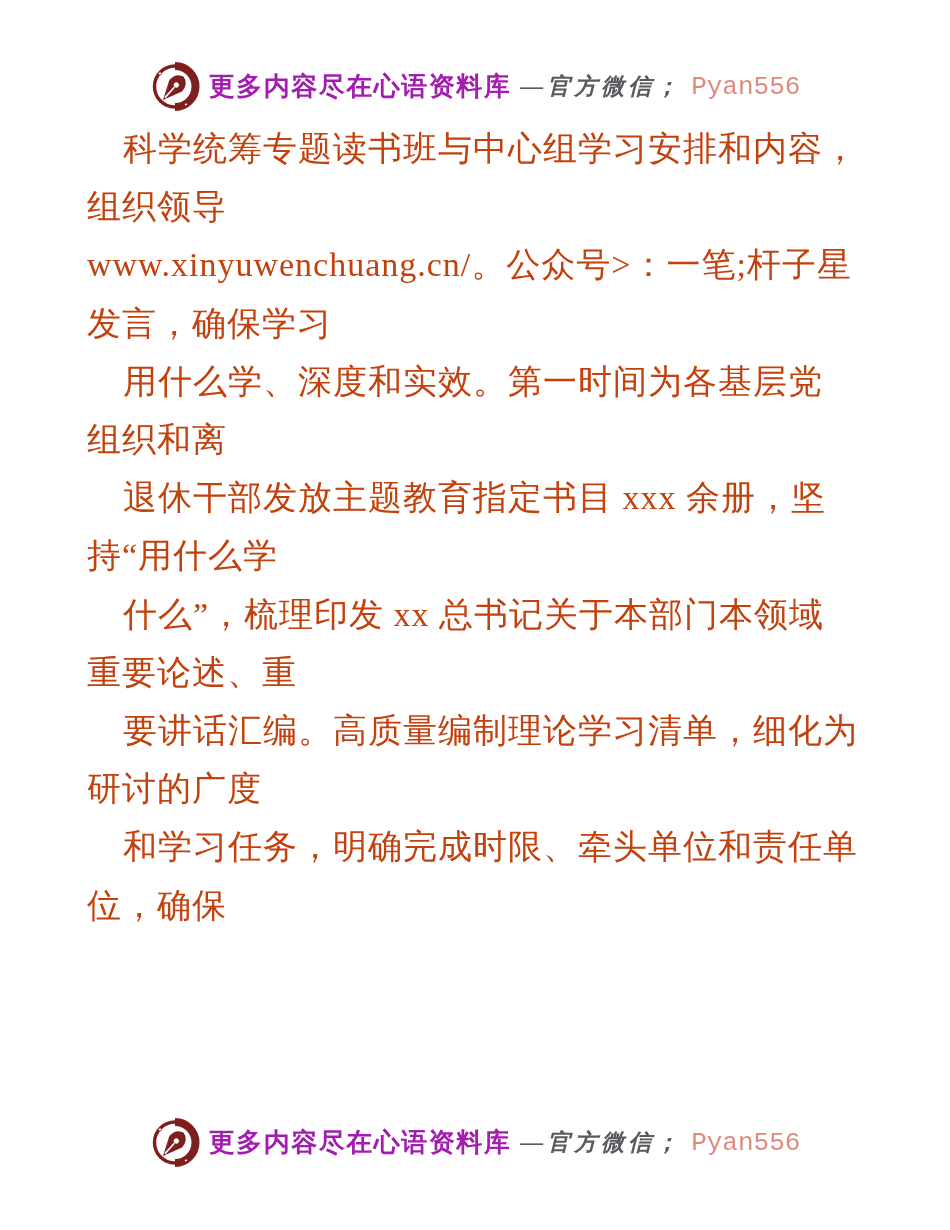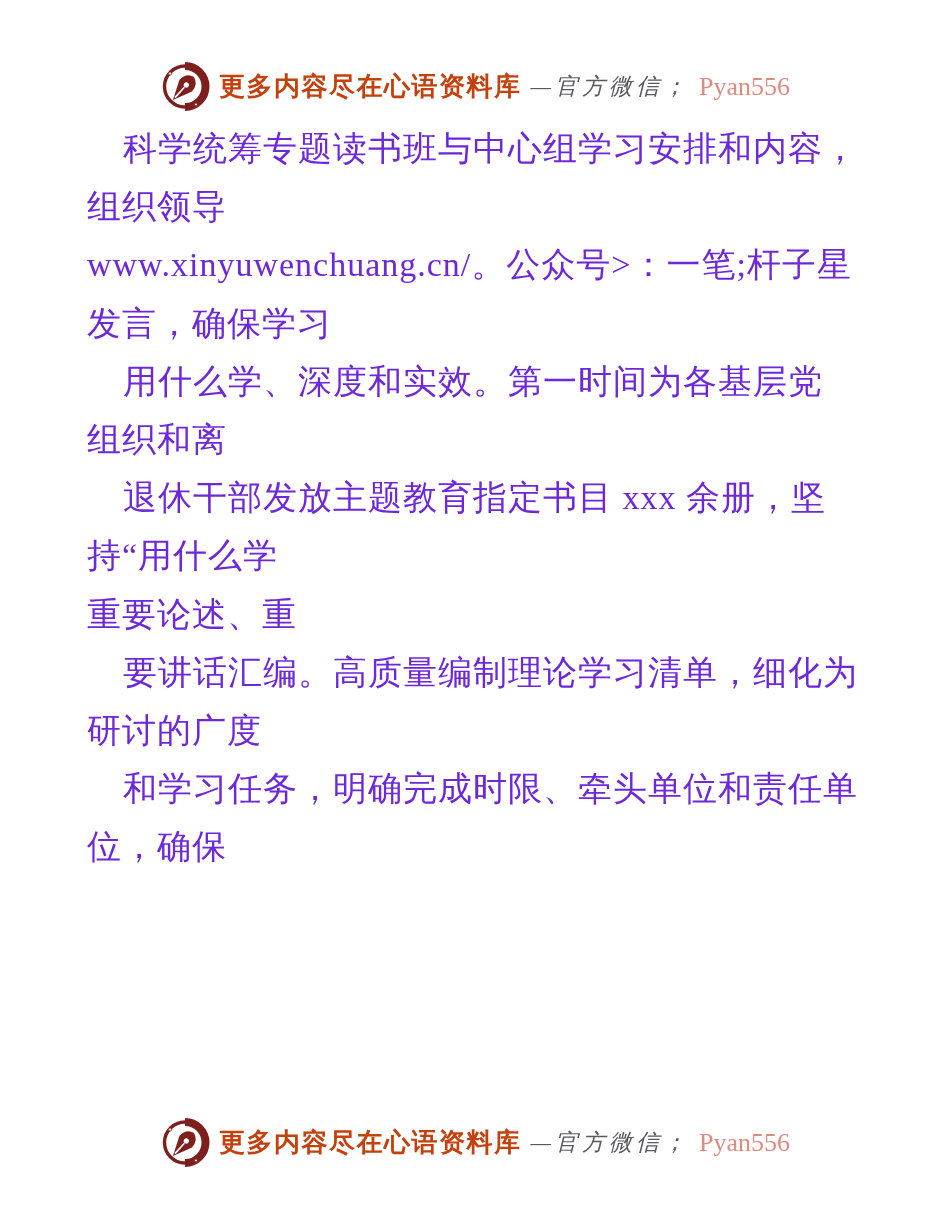--- a/index.html
+++ b/index.html
@@ -18,50 +18,50 @@
     display: flex;
     justify-content: center;
     align-items: center;
     gap: 9px;
     white-space: nowrap;
   }
   .watermark.header { top: 60px; }
   .watermark.footer { top: 1116px; }
   .wm-logo { width: 50px; height: 53px; flex: 0 0 auto; }
   .wm-brand {
-    color: #c2410c;
+    color: #a21caf;
     font-size: 26px;
     font-weight: bold;
     letter-spacing: 1.5px;
   }
   .wm-label {
     color: #5a5a5e;
     font-size: 23px;
     font-style: italic;
     letter-spacing: 4px;
-    font-weight: normal;
+    font-weight: bold;
   }
   .wm-id {
     color: #de8b7e;
     font-size: 26px;
-    font-family: Liberation Serif, serif;
+    font-family: Liberation Mono, monospace;
   }
 
   
   .doc {
     position: absolute;
     top: 120px;
     left: 87px;
     right: 78px;
   }
   .line {
     font-size: 34px;
     line-height: 58.2px;
     letter-spacing: 1px;
-    color: #6d28d9;
+    color: #c2410c;
     white-space: nowrap;
   }
   .line.indent { padding-left: 36px; }
 </style>
 </head>
 <body>
 
 <div class="watermark header">
   <svg class="wm-logo" viewBox="0 0 50 52">
     <circle cx="25" cy="26" r="20.5" fill="#ffffff" stroke="#7d201d" stroke-width="3.4"></circle>
@@ -81,20 +81,21 @@
 
 <div class="doc">
   <div class="line indent">科学统筹专题读书班与中心组学习安排和内容，</div>
   <div class="line">组织领导</div>
   <div class="line">www.xinyuwenchuang.cn/。公众号&gt;：一笔;杆子星</div>
   <div class="line">发言，确保学习</div>
   <div class="line indent">用什么学、深度和实效。第一时间为各基层党</div>
   <div class="line">组织和离</div>
   <div class="line indent">退休干部发放主题教育指定书目 xxx 余册，坚</div>
   <div class="line">持“用什么学</div>
+  <div class="line indent">什么”，梳理印发 xx 总书记关于本部门本领域</div>
   <div class="line">重要论述、重</div>
   <div class="line indent">要讲话汇编。高质量编制理论学习清单，细化为</div>
   <div class="line">研讨的广度</div>
   <div class="line indent">和学习任务，明确完成时限、牵头单位和责任单</div>
   <div class="line">位，确保</div>
 </div>
 
 <div class="watermark footer">
   <svg class="wm-logo" viewBox="0 0 50 52">
     <circle cx="25" cy="26" r="20.5" fill="#ffffff" stroke="#7d201d" stroke-width="3.4"></circle>

